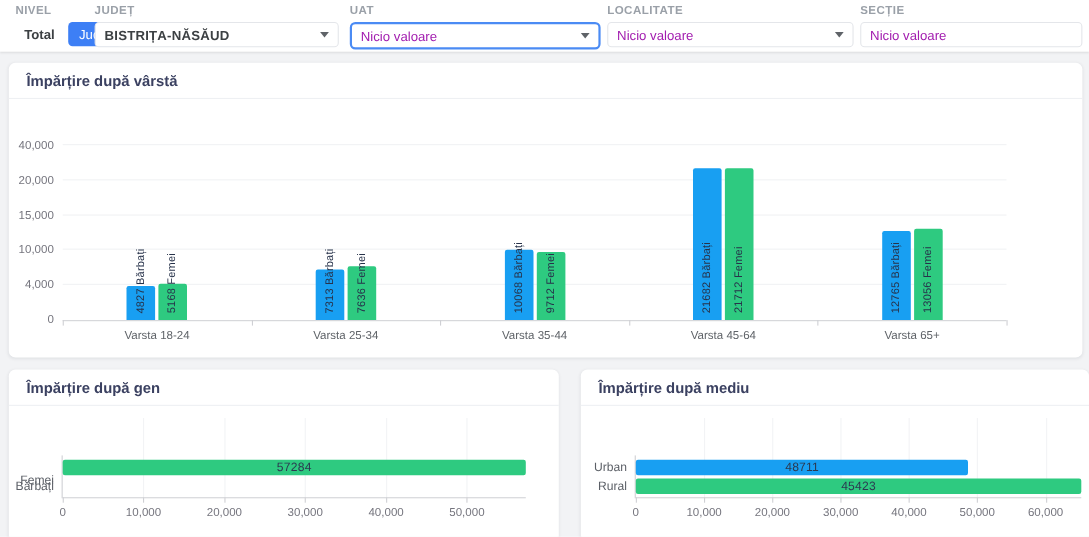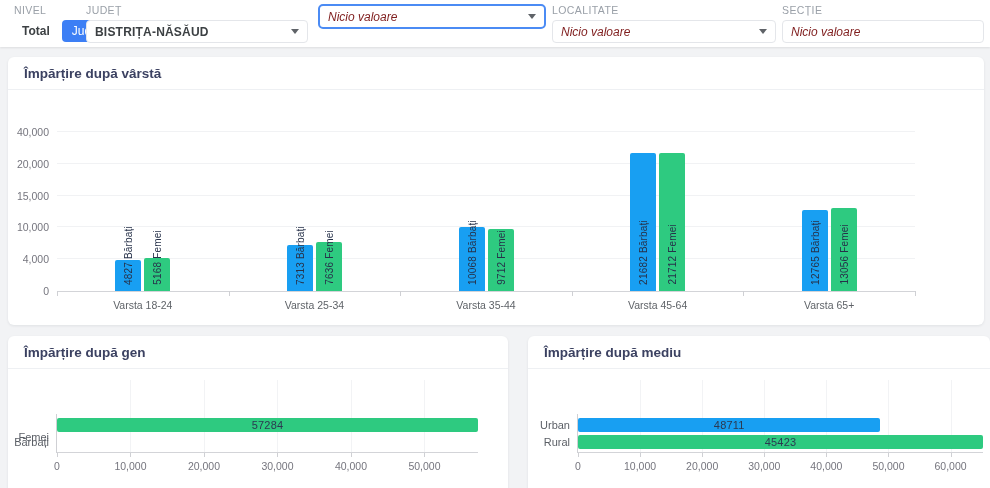--- a/index.html
+++ b/index.html
@@ -11,37 +11,37 @@
     color: #3c4043;
   }
   
   .topbar {
     position: absolute; left: 0; top: 0; width: 990px; height: 47px;
     background: #fff; box-shadow: 0 1px 2px rgba(0,0,0,.09);
   }
   .fgroup { position: absolute; top: 4px; }
   .flabel {
     font-size: 10.5px; color: #9aa0a8; letter-spacing: .4px;
-    margin-bottom: 4px; font-weight: 400;
+    margin-bottom: 4px; font-weight: 700;
   }
   .seg { display: flex; gap: 4px; align-items: center; justify-content: space-between; }
   .seg-btn {
     border: none; background: #fff; color: #3c4043; font-weight: 700;
     font-size: 12px; padding: 4px 8px; border-radius: 4px; cursor: pointer;
     font-family: "Liberation Sans", sans-serif;
   }
   .seg-btn.active { background: #3d7ff5; color: #fff; font-weight: 400; padding: 4px 10px; }
   .control {
     height: 23px; display: flex; align-items: center; justify-content: space-between;
     border: 1px solid #e4e6ea; border-radius: 4px; padding: 0 8px; background: #fff;
     font-size: 12px;
   }
   .control.focused { border: 2px solid #4b8bf4; border-radius: 5px; height: 25px; }
   .control .val { color: #3c4043; font-weight: 600; letter-spacing: .2px; }
-  .control .placeholder { color: #7f1d1d; font-weight: 400; font-style: italic; }
+  .control .placeholder { color: #a21caf; font-weight: 400; }
   .caret {
     width: 0; height: 0; border-left: 4px solid transparent;
     border-right: 4px solid transparent; border-top: 5px solid #5f6368;
     margin-left: 8px; flex: 0 0 auto;
   }
   
   .card {
     position: absolute; background: #fff; border-radius: 6px;
     box-shadow: 0 1px 3px rgba(16,24,40,.08);
   }
@@ -109,20 +109,21 @@
 
   <div class="fgroup" style="left:86px; width:222px;">
     <div class="flabel">JUDEȚ</div>
     <div class="control">
       <span class="val">BISTRIȚA-NĂSĂUD</span>
       <span class="caret"></span>
     </div>
   </div>
 
   <div class="fgroup" style="left:318px; width:228px;">
+    <div class="flabel">UAT</div>
     <div class="control focused">
       <span class="placeholder">Nicio valoare</span>
       <span class="caret"></span>
     </div>
   </div>
 
   <div class="fgroup" style="left:552px; width:224px;">
     <div class="flabel">LOCALITATE</div>
     <div class="control">
       <span class="placeholder">Nicio valoare</span>

